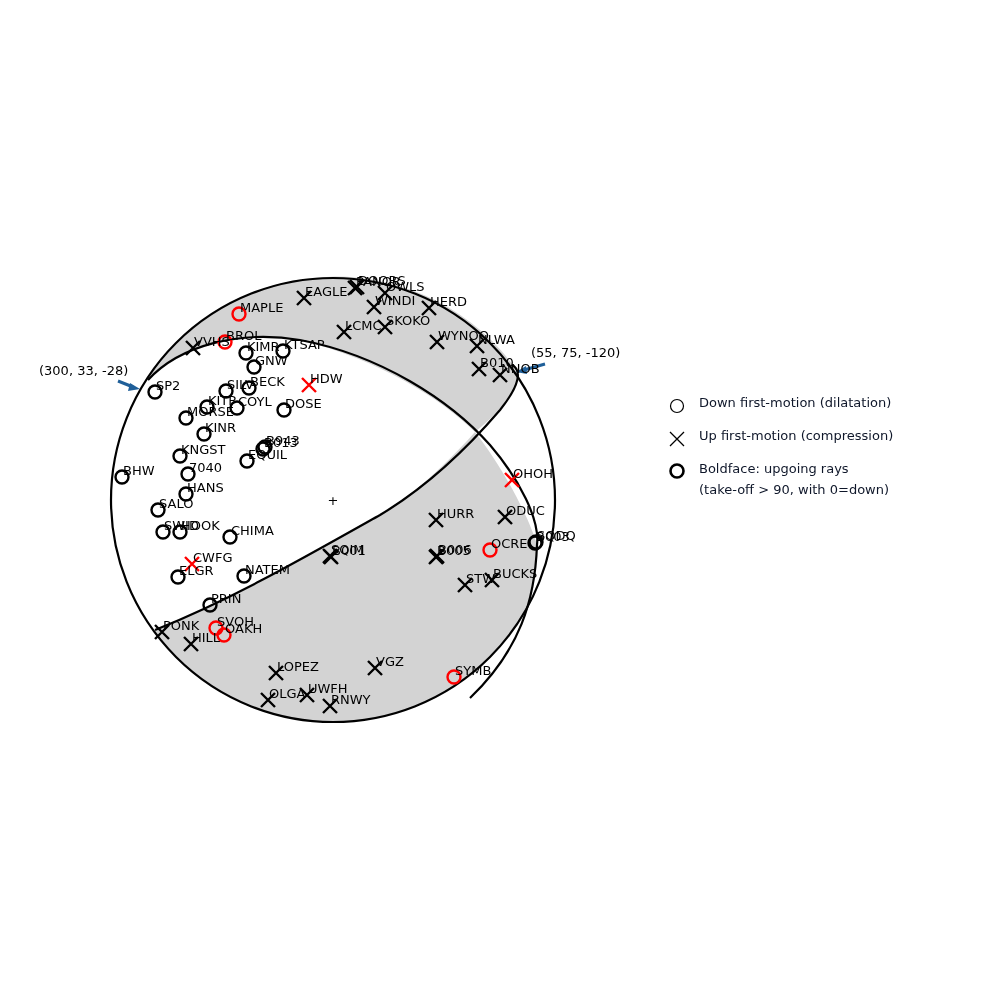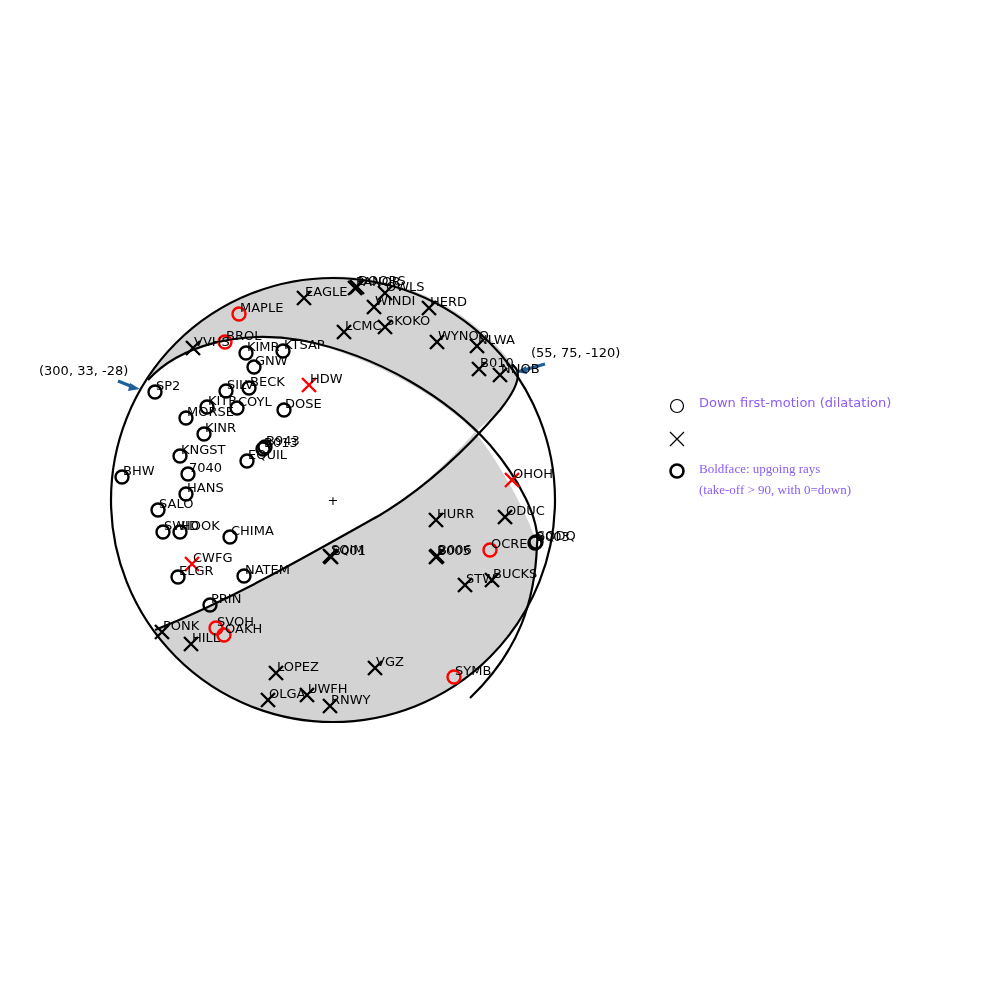--- a/index.html
+++ b/index.html
@@ -1,23 +1,23 @@
 <!DOCTYPE html>
 <html><head>
 <meta charset="utf-8">
 <style>
   html, body { margin:0; padding:0; background:#ffffff; }
   body { width:1000px; height:1000px; position:relative; overflow:hidden; font-family:"DejaVu Sans", sans-serif; }
   #plot { position:absolute; left:0; top:0; width:1000px; height:1000px; }
   .lbl { font-family:"DejaVu Sans", sans-serif; font-size:13px; fill:#000; }
   .legend { position:absolute; left:668px; top:392px; width:300px; }
   .leg-row { position:relative; height:33px; }
-  .leg-row.tall { height:53px;font-family:Liberation Serif, serif; }
+  .leg-row.tall { height:53px; }
   .leg-sym { position:absolute; left:0; top:2px; width:20px; height:20px; }
-  .leg-text { position:absolute; left:31px; top:0; font-size:13px; line-height:21px; color:#8b5cf6; white-space:nowrap; }
+  .leg-text { position:absolute; left:31px; top:0; font-size:13px; line-height:21px; color:#0f172a; white-space:nowrap; }
 </style>
 </head>
 <body>
 
 <svg id="plot" viewBox="0 0 1000 1000" xmlns="http://www.w3.org/2000/svg">
   <defs>
     <clipPath id="ball">
         <circle cx="333" cy="500" r="222"></circle>
       </clipPath>
   </defs>
@@ -315,20 +315,21 @@
   <div class="leg-row">
     <svg class="leg-sym" viewBox="0 0 20 20">
         <circle cx="9" cy="12" r="6.5" fill="none" stroke="#000" stroke-width="1.2"></circle>
       </svg>
     <span class="leg-text">Down first-motion (dilatation)</span>
   </div>
   <div class="leg-row">
     <svg class="leg-sym" viewBox="0 0 20 20">
         <path d="M2 5 L16 19 M16 5 L2 19" stroke="#000" stroke-width="1.3"></path>
       </svg>
+    <span class="leg-text">Up first-motion (compression)</span>
   </div>
   <div class="leg-row tall">
     <svg class="leg-sym" viewBox="0 0 20 20">
         <circle cx="9" cy="11" r="6.5" fill="none" stroke="#000" stroke-width="2.6"></circle>
       </svg>
     <span class="leg-text"><span>Boldface: upgoing rays</span><br><span>(take-off &gt; 90, with 0=down)</span></span>
   </div>
 </div>
 
 </body></html>

